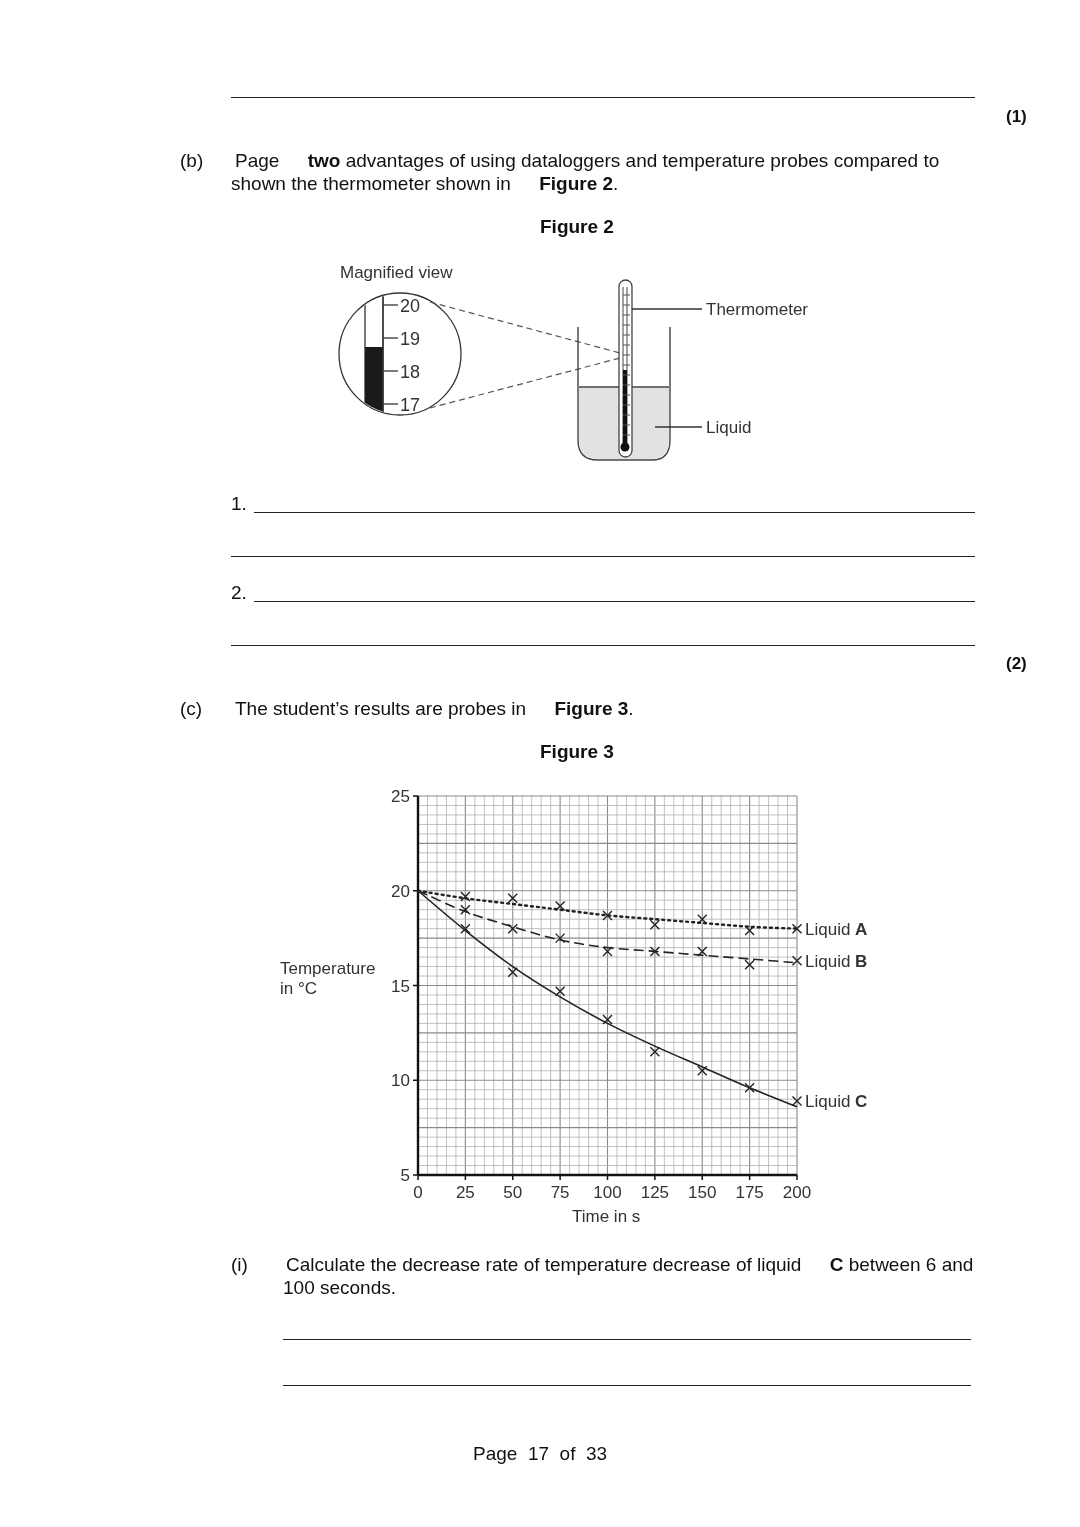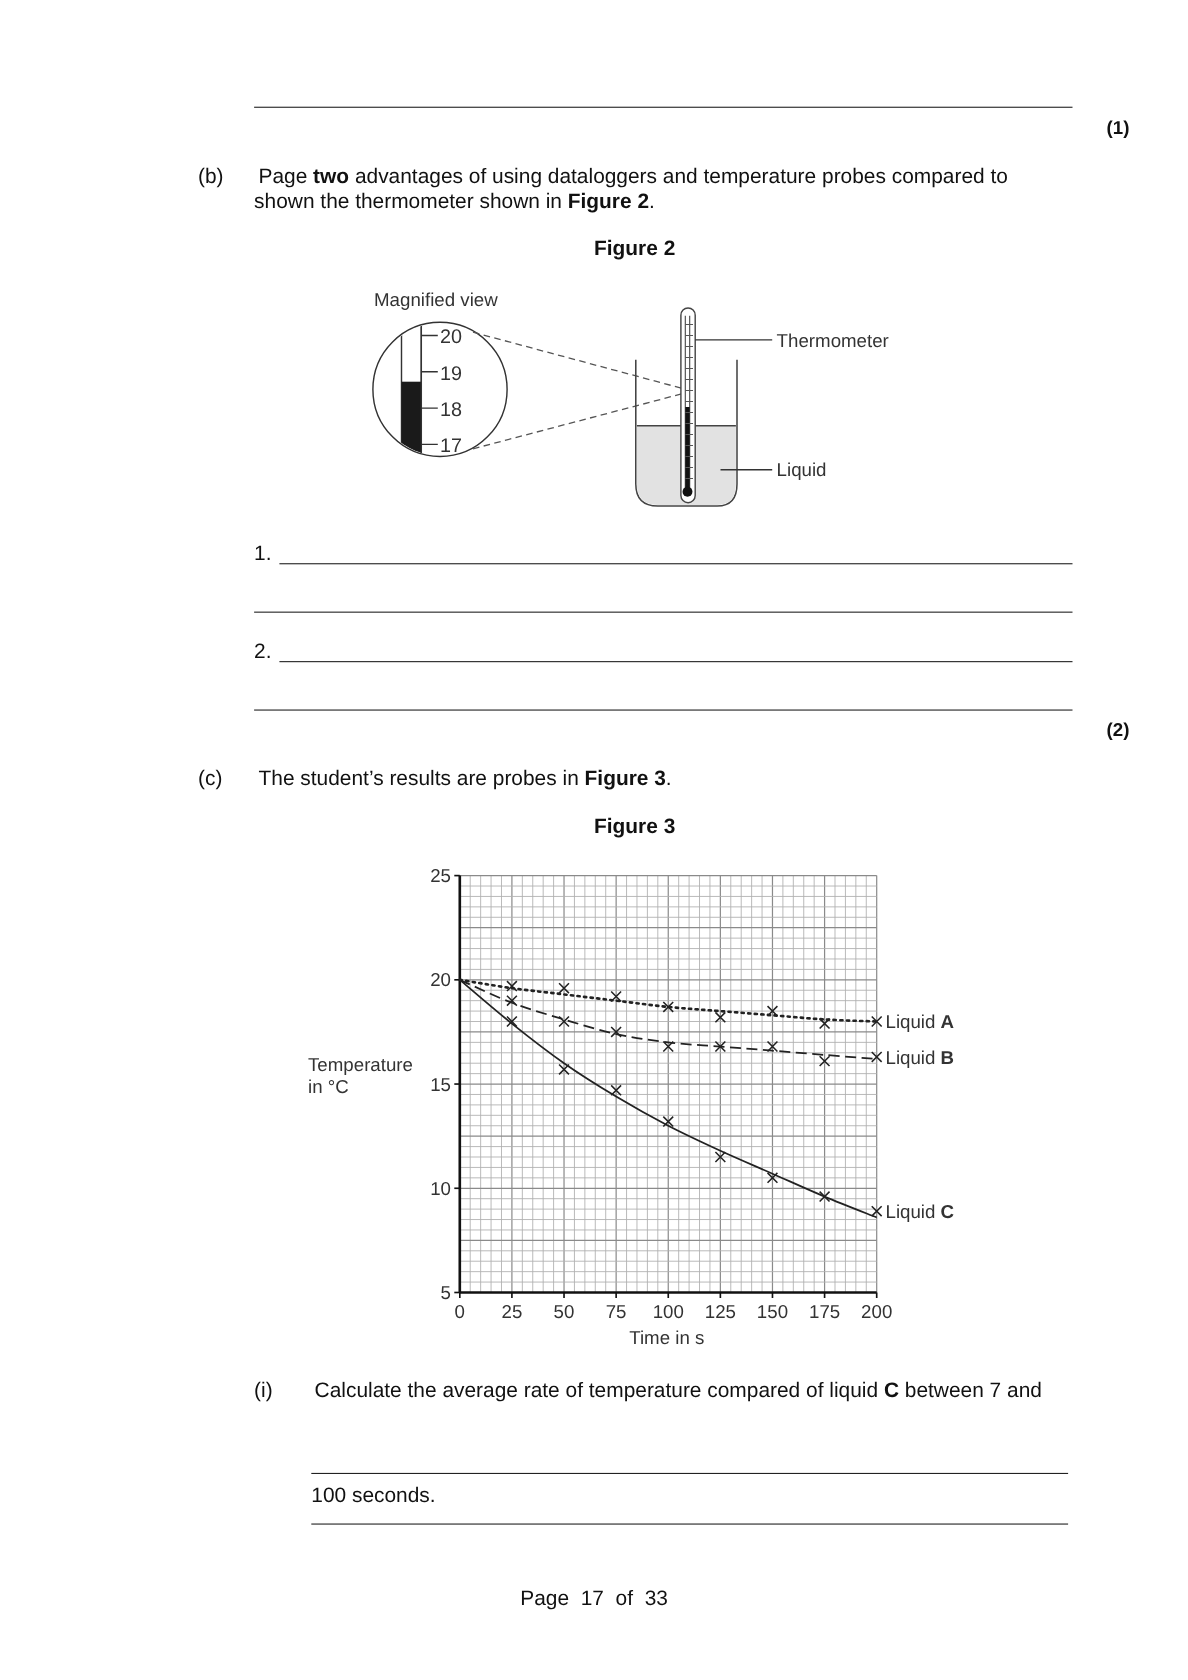--- a/index.html
+++ b/index.html
@@ -1,20 +1,20 @@
 <!DOCTYPE html>
 <html><head>
 <meta charset="utf-8">
 <style>
   html, body { margin:0; padding:0; background:#ffffff; }
   body { width:1080px; height:1527px; position:relative; overflow:hidden;
          font-family:"Liberation Sans", sans-serif; color:#111; }
   .abs { position:absolute; }
   .txt { font-size:19px; line-height:23px; white-space:nowrap; }
-  .bold { font-weight:bold; }
+  .bold { font-weight:bold;margin-left:23px; }
   .line { position:absolute; height:0; border-top:1.5px solid #222; }
   .mark { position:absolute; font-weight:bold; font-size:17px; }
   .fig-title { position:absolute; font-weight:bold; font-size:19px; }
   svg text { font-family:"Liberation Sans", sans-serif; }
 </style>
 </head>
 <body>
 
 <div class="line" style="left:231px; top:97px; width:744px;"></div>
 <div class="mark" style="left:1006px; top:107px;">(1)</div>
@@ -261,19 +261,19 @@
         <text x="805" y="1107.095" font-size="17" fill="#333"><tspan>Liquid </tspan><tspan font-weight="bold">C</tspan></text>
       </g>
     </g>
   <text x="280" y="974" font-size="17" fill="#333">Temperature</text>
   <text x="280" y="994" font-size="17" fill="#333">in °C</text>
   <text x="572" y="1222" font-size="17" fill="#333">Time in s</text>
 </svg>
 
 <div class="abs txt" style="left:231px; top:1253px;">(i)</div>
 <div class="abs txt" style="left:286px; top:1253px;">
-  <span>Calculate the average rate of temperature compared of liquid </span><span class="bold">C</span><span> between 7 and</span>
-</div>
-<div class="abs txt" style="left:283px; top:1348px;">100 seconds.</div>
+  <span>Calculate the decrease rate of temperature decrease of liquid </span><span class="bold">C</span><span> between 6 and</span>
+</div>
+<div class="abs txt" style="left:283px; top:1276px;">100 seconds.</div>
 <div class="line" style="left:283px; top:1339px; width:688px;"></div>
 <div class="line" style="left:283px; top:1385px; width:688px;"></div>
 
 <div class="abs txt" style="left:473px; top:1442px; white-space:pre;">Page  17  of  33</div>
 
 </body></html>

